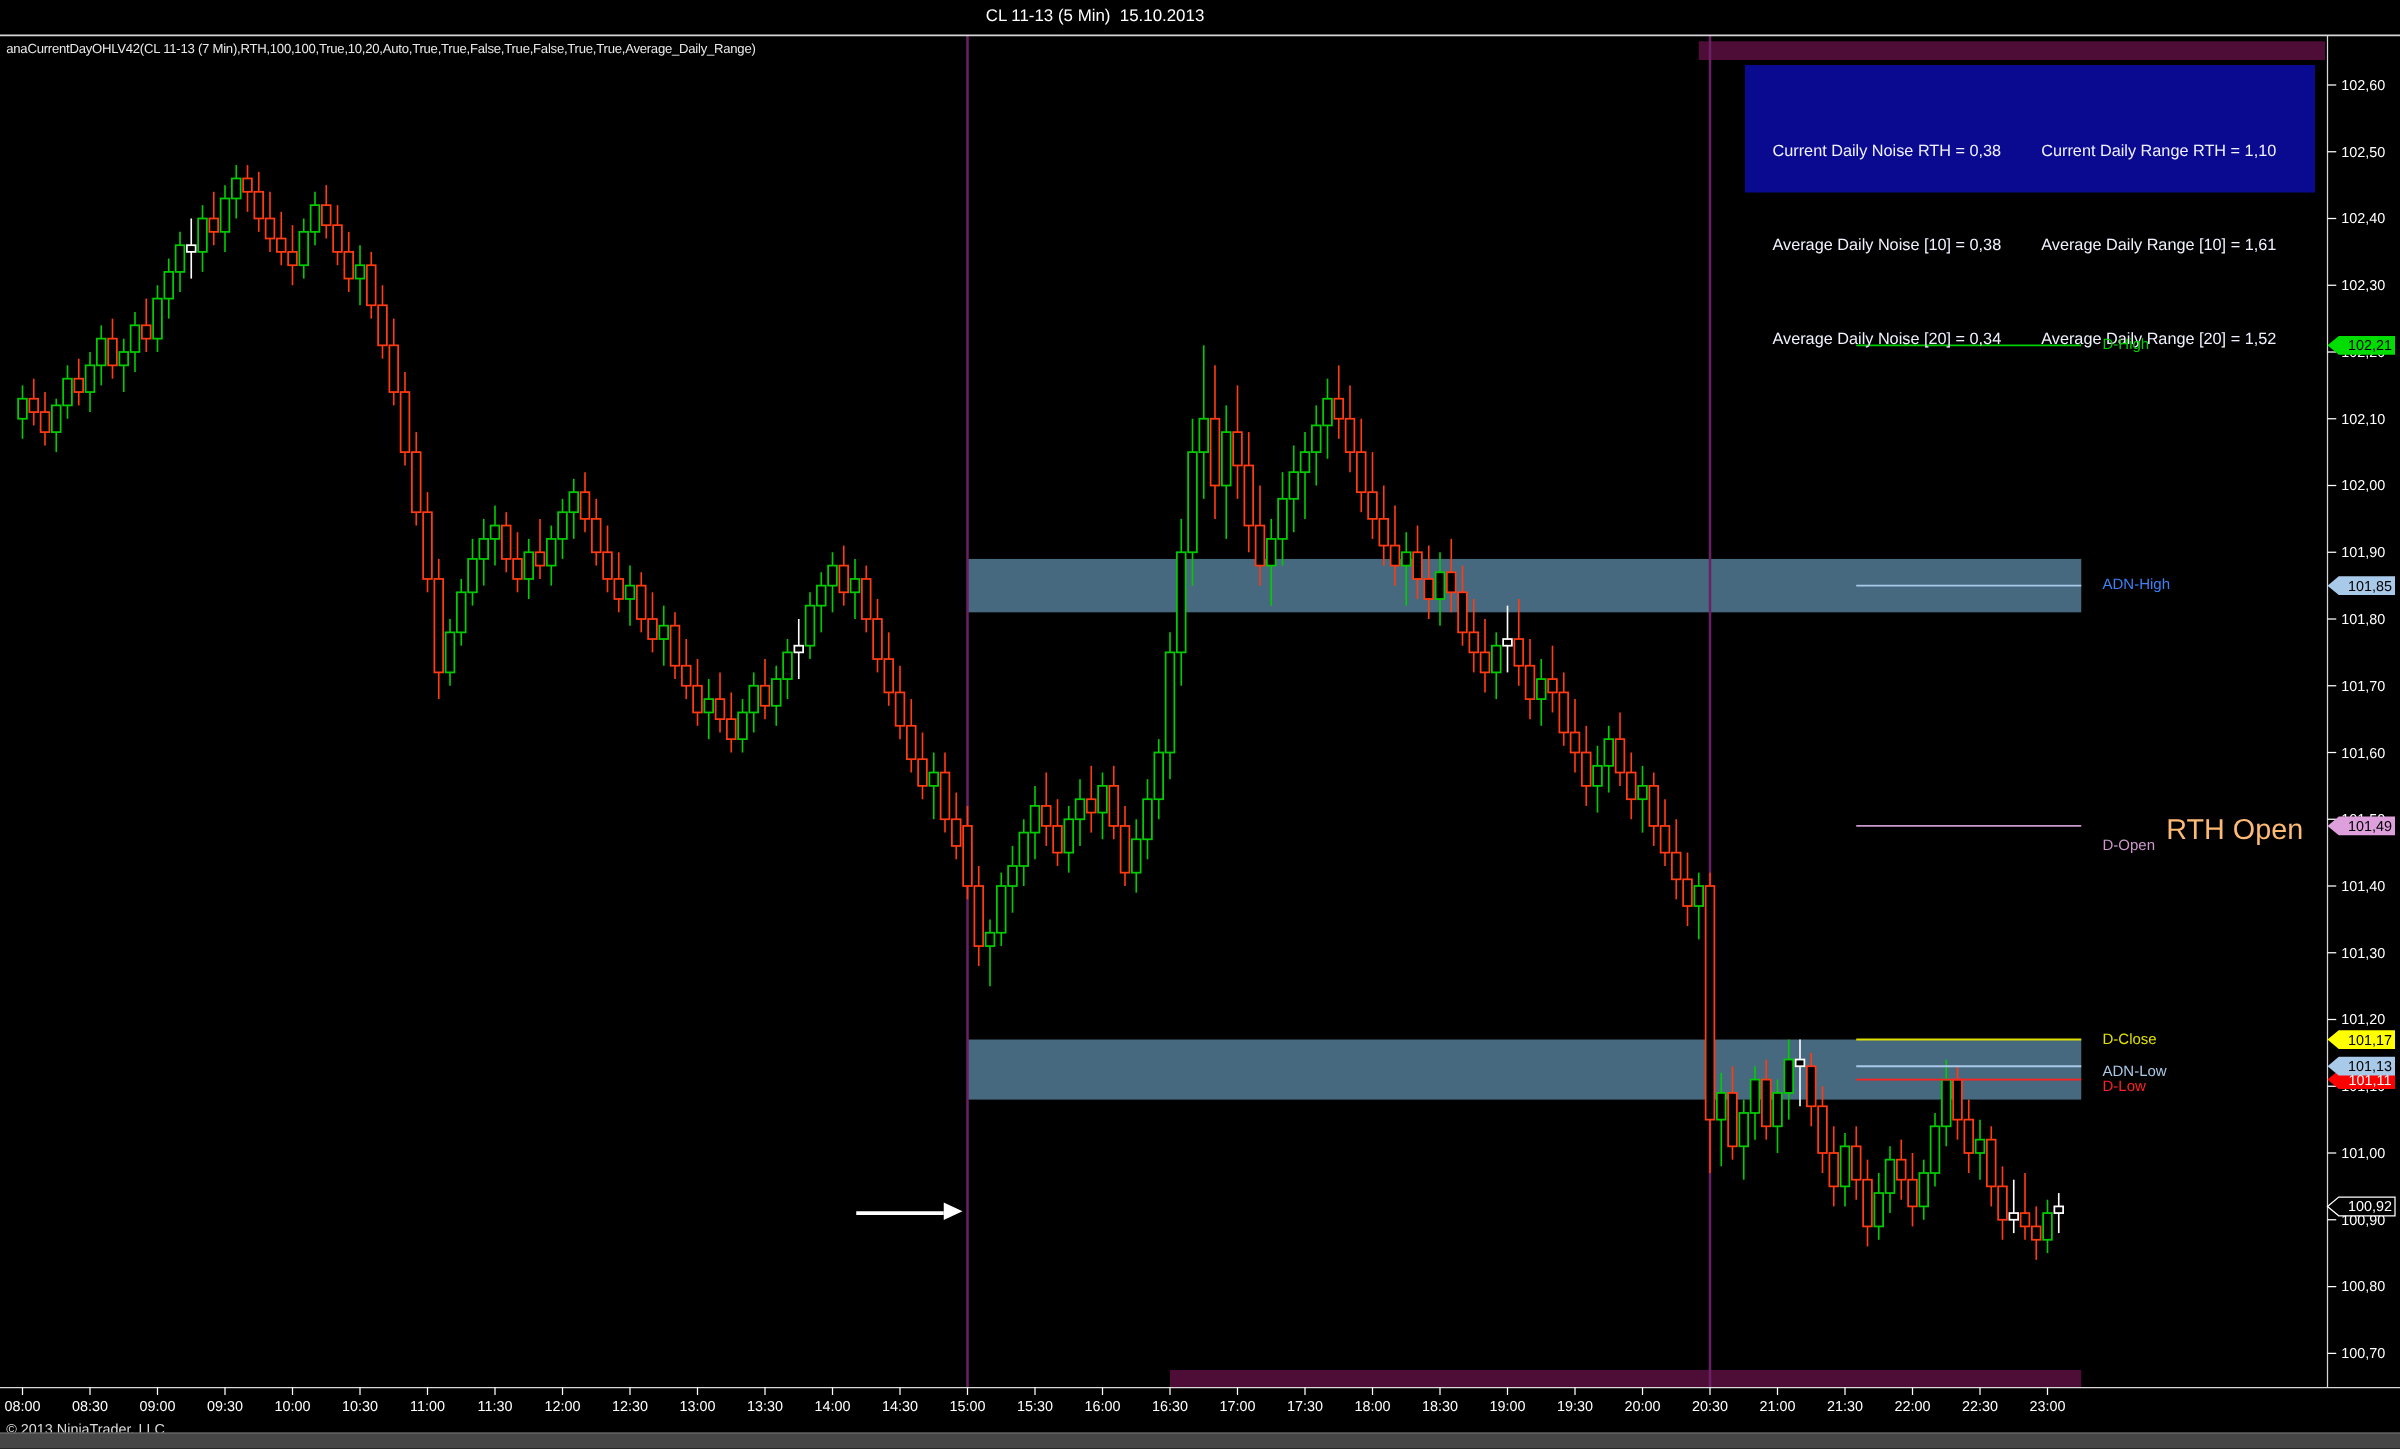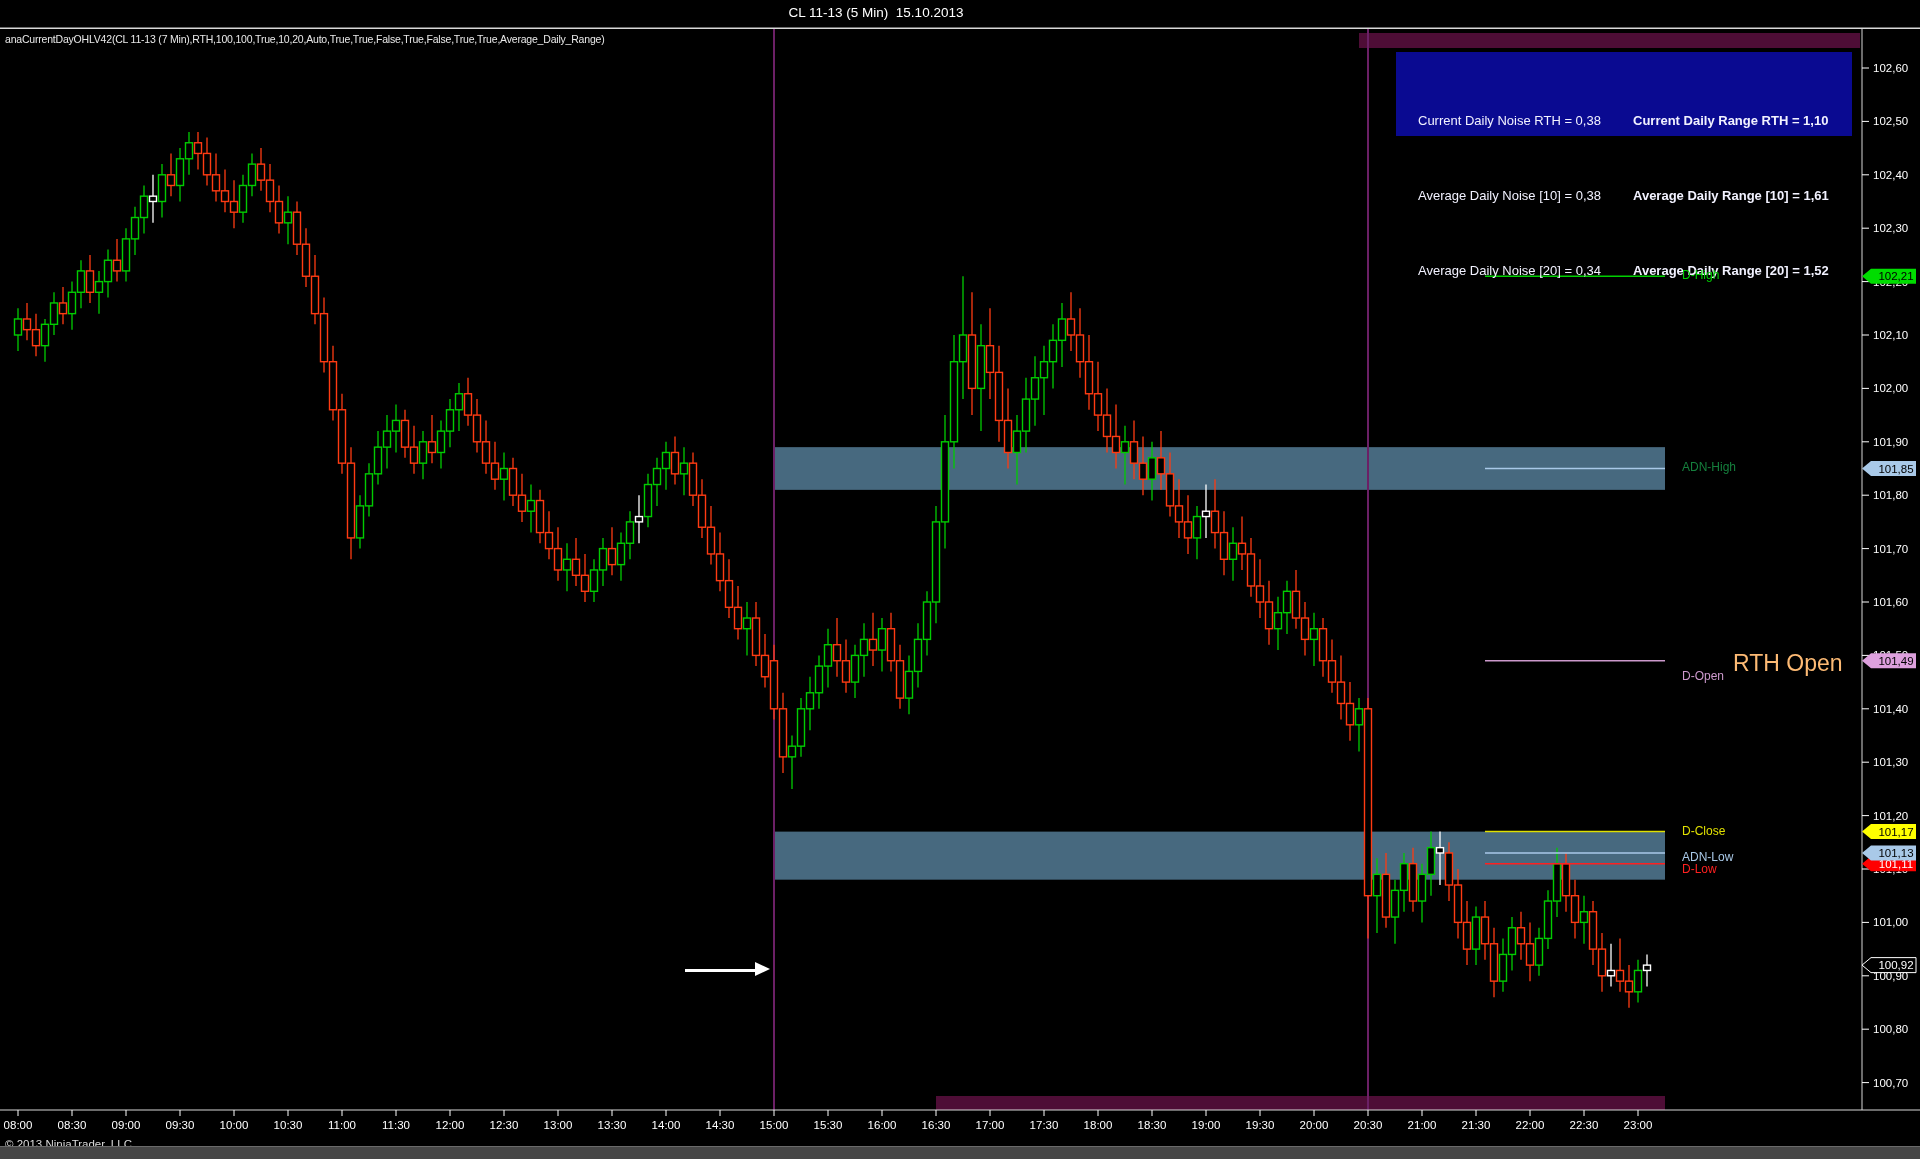--- a/index.html
+++ b/index.html
@@ -2,24 +2,24 @@
 <html><head>
 <meta charset="utf-8">
 <style>
   html,body{margin:0;padding:0;background:#000;}
   .screen{position:relative;width:1920px;height:1159px;background:#000;overflow:hidden;
           font-family:"Liberation Sans",sans-serif;color:#fff;}
   .abs{position:absolute;}
   .chart-title{top:5px;left:0;width:1752px;text-align:center;font-size:13.5px;color:#fff;white-space:pre;}
   .top-line{top:28px;left:0;width:1920px;height:1px;background:#d8d8d8;}
   .indicator-label{top:33px;left:5px;font-size:10.5px;letter-spacing:-0.2px;color:#e9e9e9;white-space:pre;}
-  .info-box{top:52px;left:1396px;width:456px;height:84px;background:#0a0a91;}
+  .info-box{top:52px;left:1396px;width:456px;height:102px;background:#0a0a91;}
   .info-col{position:absolute;top:6px;font-size:13px;line-height:25px;color:#f2f2ff;white-space:pre;}
   .info-col.left{left:22px;}
-  .info-col.right{left:237px;font-weight:bold;}
+  .info-col.right{left:237px;}
   .level-label{position:absolute;left:1682px;font-size:12px;line-height:13px;white-space:pre;}
   .rth-open{top:650px;left:1733px;font-size:23px;color:#fdba74;}
   .sb-text{top:961px;left:452px;font-size:19.5px;line-height:26px;color:#fff;}
   .sb-arrow-line{top:969px;left:685px;width:70px;height:2.5px;background:#fff;}
   .sb-arrow-head{top:962px;left:755px;width:0;height:0;border-top:7px solid transparent;
                  border-bottom:7px solid transparent;border-left:15px solid #fff;}
   .copyright{top:1095px;left:5px;font-size:11.5px;color:#dcdcdc;margin-top:43px;}
   .bottom-strip{top:1146px;left:0;width:1920px;height:13px;background:#464646;border-top:1px solid #6a6a6a;}
   svg text{font-family:"Liberation Sans",sans-serif;}
 </style>
@@ -537,21 +537,21 @@
       <div>Average Daily Noise [20] = 0,34</div>
     </div>
     <div class="info-col right">
       <div>Current Daily Range RTH = 1,10</div>
       <div>Average Daily Range [10] = 1,61</div>
       <div>Average Daily Range [20] = 1,52</div>
     </div>
   </div>
 
   <div class="abs level-label" style="top:269px;color:#00cf00">D-High</div>
-  <div class="abs level-label" style="top:461px;color:#15803d">ADN-High</div>
+  <div class="abs level-label" style="top:461px;color:#3b82f6">ADN-High</div>
   <div class="abs level-label" style="top:670px;color:#cc99cc">D-Open</div>
   <div class="abs level-label" style="top:825px;color:#e0e000">D-Close</div>
   <div class="abs level-label" style="top:851px;color:#a9c9e8">ADN-Low</div>
   <div class="abs level-label" style="top:863px;color:#ff2020">D-Low</div>
 
   <div class="abs rth-open">RTH Open</div>
 
   <div class="abs sb-arrow-line"></div>
   <div class="abs sb-arrow-head"></div>
 

